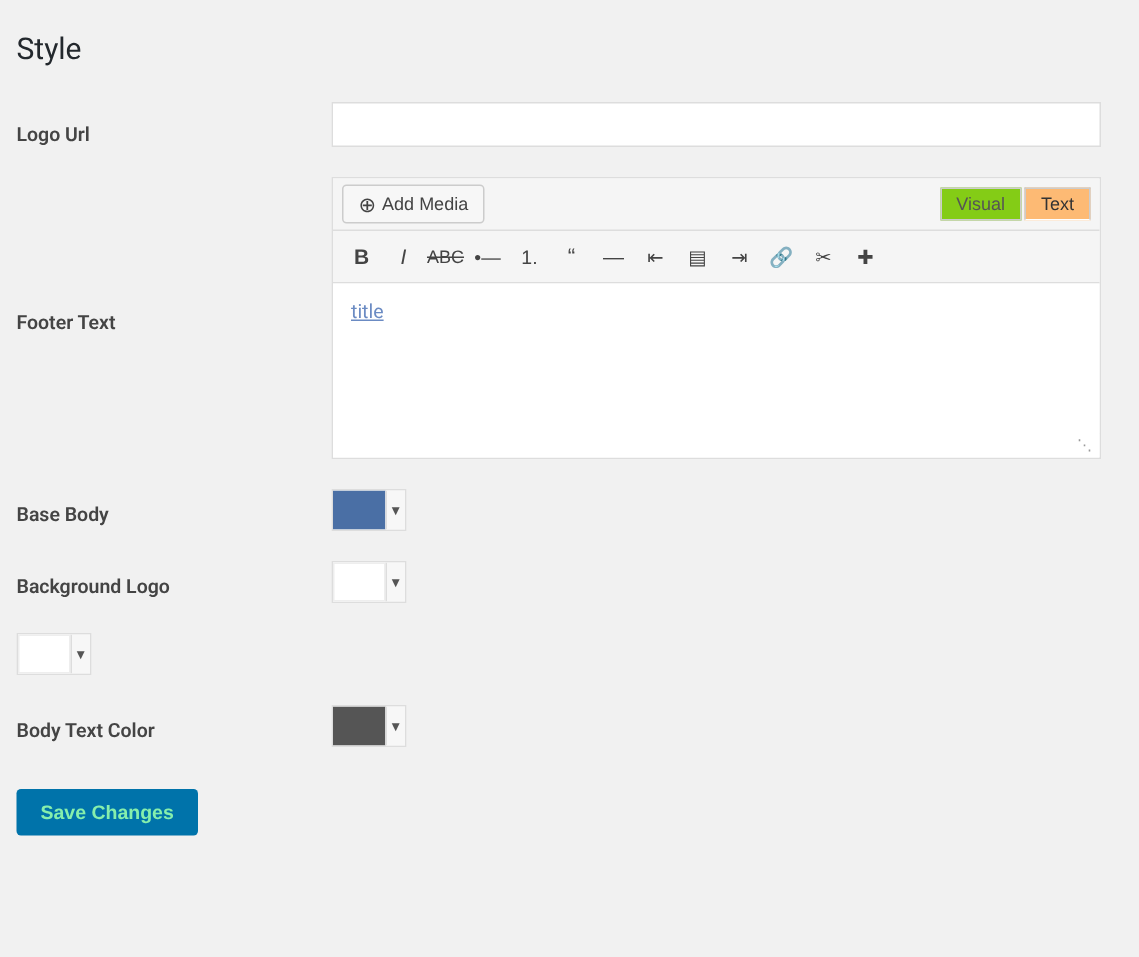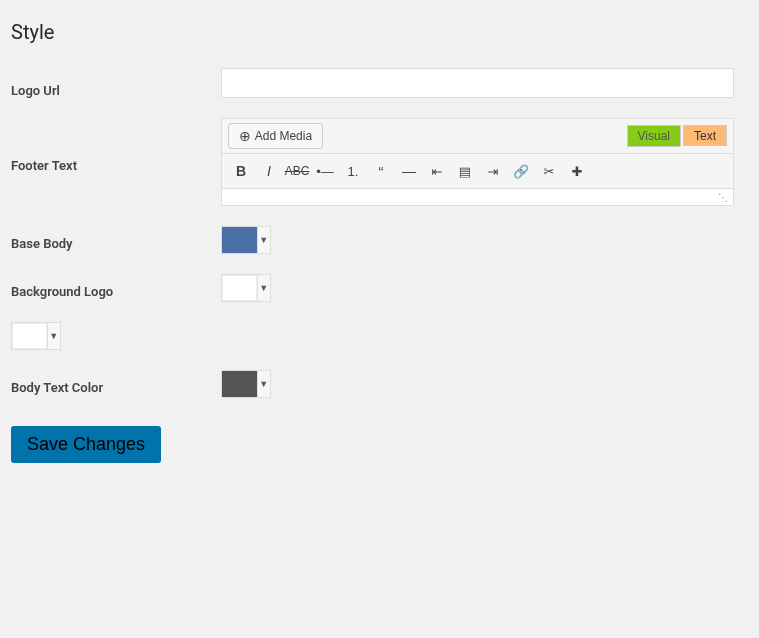--- a/index.html
+++ b/index.html
@@ -165,27 +165,28 @@
       display: flex;
       align-items: center;
       justify-content: center;
       cursor: pointer;
       font-size: 9px;
       color: #555;
     }
     
     .save-btn {
       background: #0073aa;
-      color: #000000;
+      color: #86efac;
       border: none;
       padding: 8px 16px;
-      font-size: 18px;
+      font-size: 13px;
       border-radius: 3px;
       cursor: pointer;
       margin-top: 8px;
+      font-weight: bold;
     }
   </style>
 </head>
 <body>
 
 <div class="page-container">
   <h1 class="page-title">Style</h1>
 
   <div class="form-row">
     <div class="form-label">Logo Url</div>
@@ -245,20 +246,23 @@
             <span style="font-size:13px;">🔗</span>
           </button>
           <button class="toolbar-btn">
             <span style="font-size:13px;">✂</span>
           </button>
           <button class="toolbar-btn">
             <span style="font-size:13px;">✚</span>
           </button>
         </div>
 
+        <div class="editor-content" contenteditable="true" style="">
+          <a href="#">title</a>
+        </div>
         <div class="editor-resize">
           <span class="resize-handle">⋱</span>
         </div>
       </div>
     </div>
   </div>
 
   <div class="color-row">
     <div class="form-label">Base Body</div>
     <div class="form-field">

